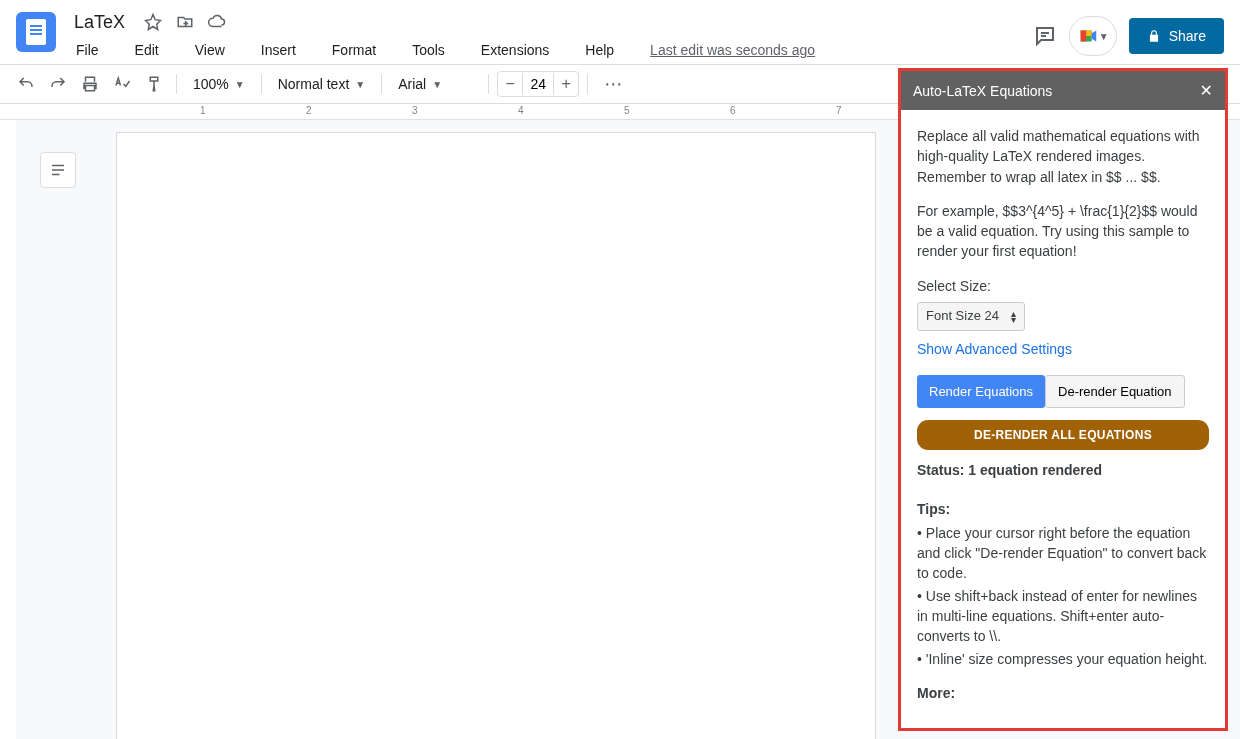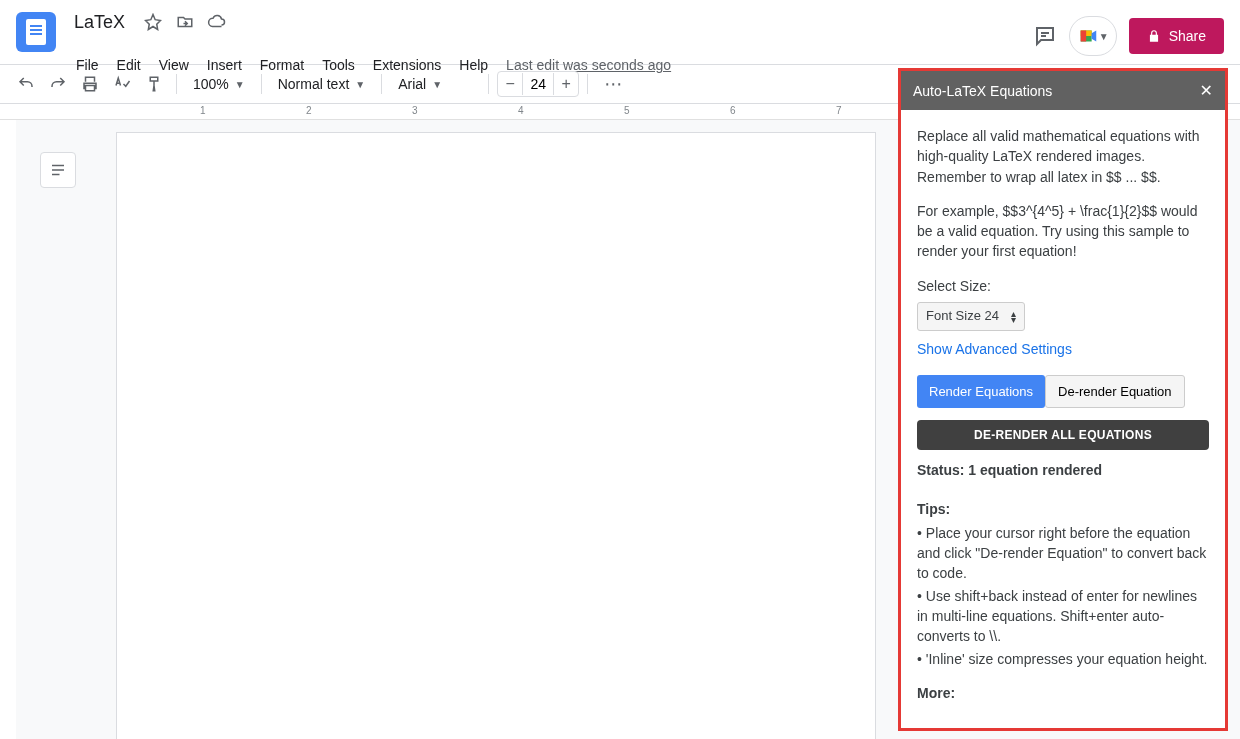--- a/index.html
+++ b/index.html
@@ -5,28 +5,28 @@
 *{box-sizing:border-box;margin:0;padding:0;font-family:Arial,sans-serif}
 body{background:#fff;overflow:hidden;width:1240px;height:739px;position:relative}
 .header{display:flex;align-items:flex-start;padding:8px 16px 0;height:64px}
 .logo{width:40px;height:40px;background:#4285f4;border-radius:6px;display:flex;align-items:center;justify-content:center;margin-right:12px;margin-top:4px}
 .logo-inner{width:20px;height:26px;background:#fff;border-radius:2px;position:relative}
 .logo-inner::before{content:"";position:absolute;left:4px;top:6px;width:12px;height:2px;background:#4285f4;box-shadow:0 4px 0 #4285f4,0 8px 0 #4285f4}
 .title-area{flex:1}
 .title-row{display:flex;align-items:center;gap:12px;height:28px}
 .doc-title{font-size:18px;color:#202124;padding:2px 6px}
 .icon-btn{width:20px;height:20px;display:flex;align-items:center;justify-content:center;color:#5f6368;cursor:pointer}
-.menu-row{display:flex;gap:2px;align-items:center;margin-top:17px}
+.menu-row{display:flex;gap:20px;align-items:center;margin-top:2px}
 .menu-item{padding:4px 8px;font-size:14px;color:#202124;cursor:pointer;border-radius:4px}
 .last-edit{color:#5f6368;text-decoration:underline;font-size:14px;padding:4px 8px;cursor:pointer}
 .header-right{display:flex;align-items:center;gap:12px;margin-top:8px}
 .comment-icon{width:24px;height:24px;color:#5f6368;cursor:pointer}
 .meet-badge{width:48px;height:40px;border:1px solid #dadce0;border-radius:20px;display:flex;align-items:center;justify-content:center;cursor:pointer;position:relative}
 .meet-inner{width:22px;height:22px;position:relative}
-.share-btn{background:#be185d;color:#fff;border:none;border-radius:4px;padding:10px 18px;font-size:14px;font-weight:500;display:flex;align-items:center;gap:8px;cursor:pointer}
+.share-btn{background:#0369a1;color:#fff;border:none;border-radius:4px;padding:10px 18px;font-size:14px;font-weight:500;display:flex;align-items:center;gap:8px;cursor:pointer}
 .toolbar{border-top:1px solid #dadce0;border-bottom:1px solid #dadce0;height:40px;display:flex;align-items:center;padding:0 12px;gap:4px}
 .tb-btn{width:28px;height:28px;display:flex;align-items:center;justify-content:center;color:#5f6368;cursor:pointer;border-radius:4px}
 .tb-sep{width:1px;height:20px;background:#dadce0;margin:0 4px}
 .tb-select{display:flex;align-items:center;gap:6px;padding:4px 8px;font-size:14px;color:#202124;cursor:pointer;border-radius:4px}
 .caret{font-size:10px;color:#5f6368}
 .fontsize-group{display:flex;align-items:center;border:1px solid #dadce0;border-radius:4px}
 .fs-btn{width:24px;height:24px;display:flex;align-items:center;justify-content:center;cursor:pointer;font-size:16px;color:#5f6368}
 .fs-val{width:32px;text-align:center;font-size:14px;border-left:1px solid #dadce0;border-right:1px solid #dadce0;padding:3px 0}
 .tb-more{font-size:18px;color:#5f6368;padding:0 8px;cursor:pointer}
 .edit-mode{margin-left:auto;display:flex;align-items:center;gap:4px;background:#e8f0fe;border-radius:4px;padding:4px 8px;cursor:pointer}
@@ -40,21 +40,21 @@
 .sb-header{background:#616161;color:#fff;padding:10px 12px;display:flex;align-items:center;justify-content:space-between;font-size:14px;font-weight:500}
 .sb-close{cursor:pointer;font-size:16px}
 .sb-body{padding:16px;font-size:14px;color:#3c4043;overflow-y:auto;flex:1;line-height:1.45}
 .sb-body p{margin-bottom:14px}
 .sb-label{margin-bottom:6px}
 .sb-select{border:1px solid #ccc;background:#f5f5f5;padding:4px 8px;font-size:13px;border-radius:3px;display:inline-flex;align-items:center;gap:12px;cursor:pointer}
 .sb-link{color:#1a73e8;cursor:pointer;margin-top:8px;display:block}
 .btn-row{display:flex;margin:16px 0 12px}
 .btn-primary{background:#4285f4;color:#fff;border:none;padding:8px 12px;font-size:13px;font-weight:500;border-radius:3px;cursor:pointer}
 .btn-secondary{background:#f5f5f5;border:1px solid #ccc;padding:8px 12px;font-size:13px;border-radius:3px;cursor:pointer}
-.btn-danger{background:#404040;color:#fff;border:none;padding:8px 12px;font-size:12px;font-weight:700;border-radius:4px;width:100%;cursor:pointer;letter-spacing:0.3px}
+.btn-danger{background:#a16207;color:#fff;border:none;padding:8px 12px;font-size:12px;font-weight:700;border-radius:11px;width:100%;cursor:pointer;letter-spacing:0.3px}
 .status{font-weight:700;margin:10px 0 18px}
 .tips-h{font-weight:700;margin-bottom:4px}
 .tips li{list-style:none;margin-bottom:2px}
 svg{display:block}
 </style>
 </head>
 <body>
 
 <div class="header">
   <div class="logo">

